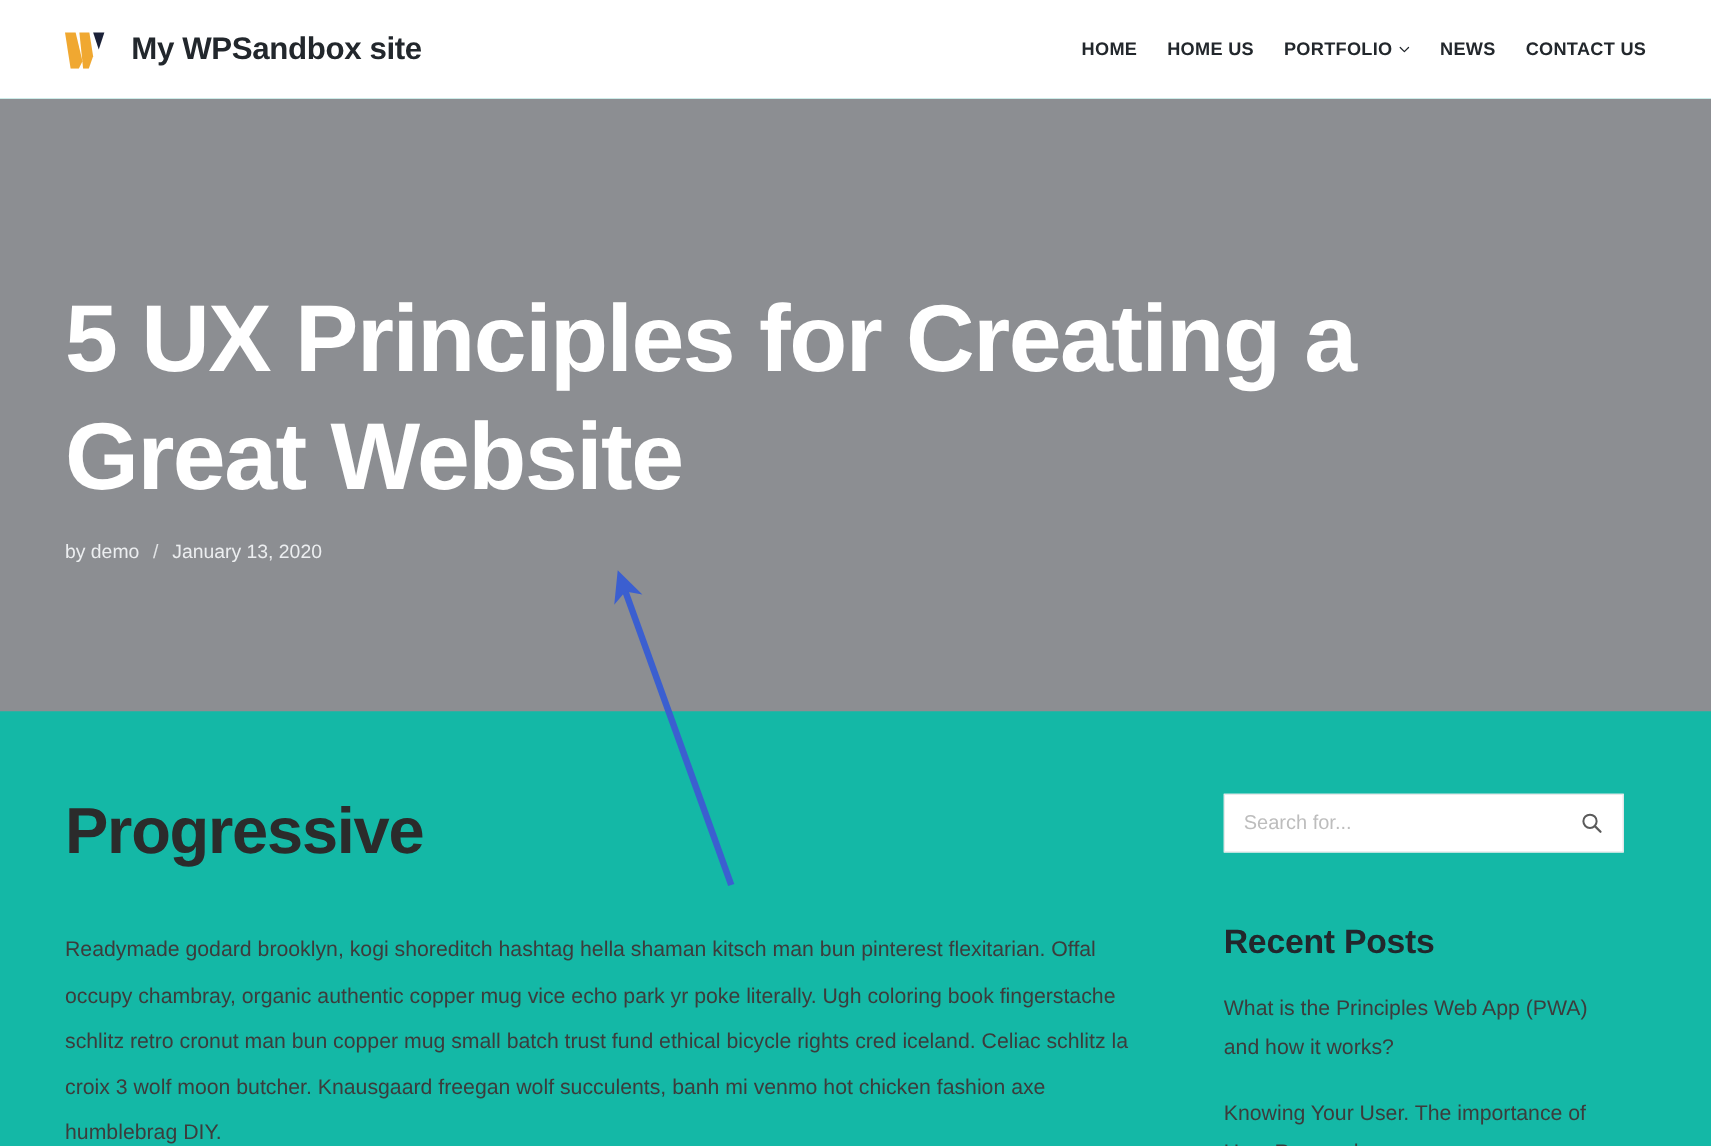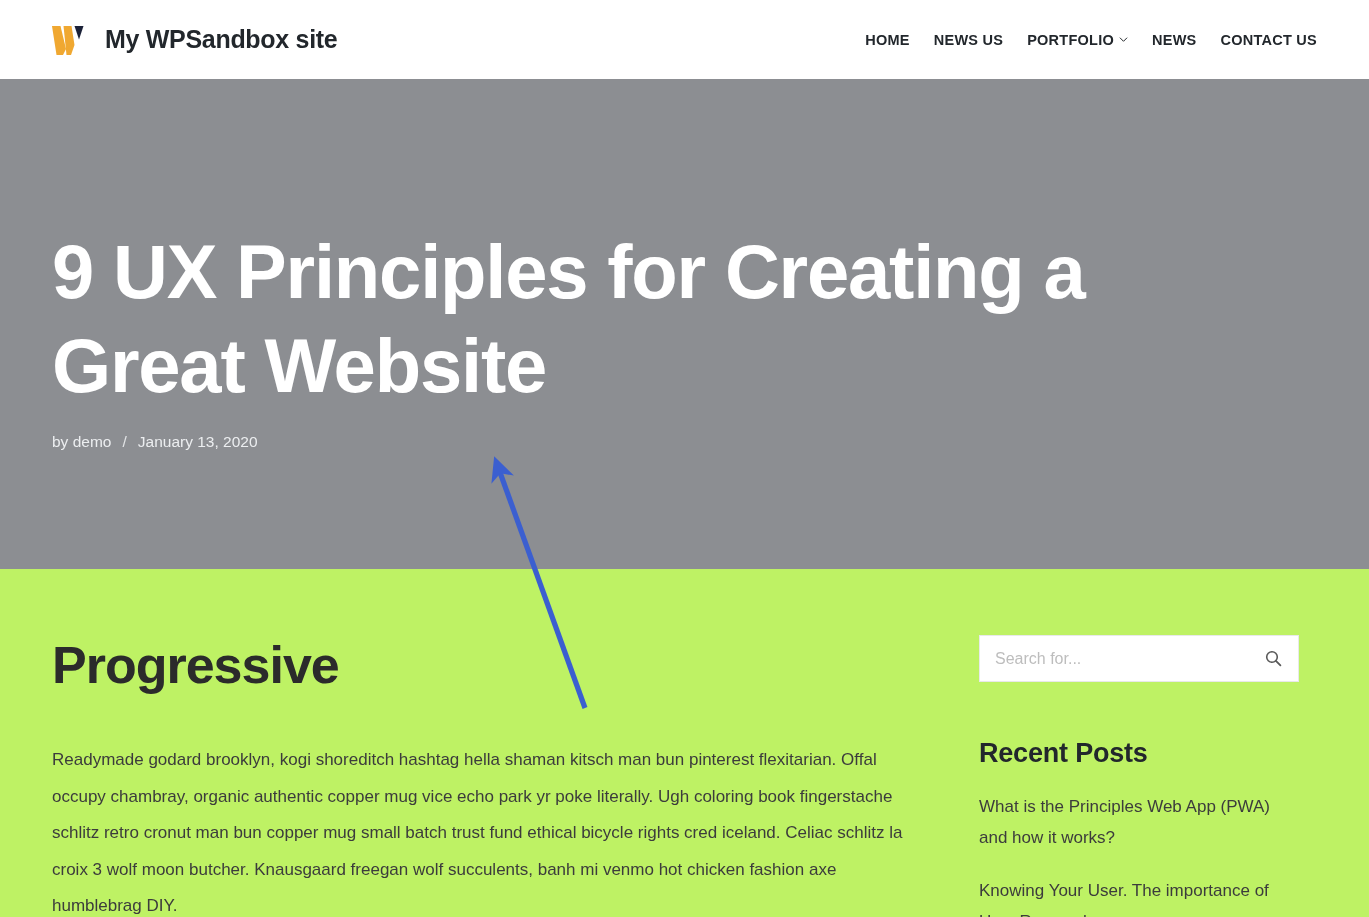--- a/index.html
+++ b/index.html
@@ -11,21 +11,21 @@
     overflow: hidden;
     background: #ffffff;
     font-family: "Liberation Sans", sans-serif;
     -webkit-font-smoothing: antialiased;
   }
 
   .page {
     position: relative;
     width: 1369px;
     height: 917px;
-    background: #bef264;
+    background: #14b8a6;
   }
 
   
   .site-header {
     position: relative;
     height: 79px;
     background: #ffffff;
     display: flex;
     align-items: center;
     padding: 0 52px;
@@ -229,41 +229,41 @@
         <polygon points="22.5,1 31.5,1 27,14.5" fill="#1b2138"></polygon>
       </svg>
       <span class="brand-title">My WPSandbox site</span>
     </a>
 
     <nav class="main-nav">
       <a class="nav-item" href="#">
         <span>HOME</span>
       </a>
       <a class="nav-item" href="#">
-        <span>NEWS US</span>
+        <span>HOME US</span>
       </a>
       <a class="nav-item" href="#">
         <span>PORTFOLIO</span>
         <svg class="chev" viewBox="0 0 10 10">
           <path d="M1.3 3.3 L5 7 L8.7 3.3" fill="none" stroke="#22272c" stroke-width="1.1" stroke-linecap="round" stroke-linejoin="round"></path>
         </svg>
       </a>
       <a class="nav-item" href="#">
         <span>NEWS</span>
       </a>
       <a class="nav-item" href="#">
         <span>CONTACT US</span>
       </a>
     </nav>
 
   </header>
 
   <section class="hero">
     <div class="hero-inner">
-      <h1 class="hero-title">9 UX Principles for Creating a Great Website</h1>
+      <h1 class="hero-title">5 UX Principles for Creating a Great Website</h1>
       <div class="hero-meta">
         <a href="#">by demo</a>
         <span class="sep">/</span>
         <a href="#">January 13, 2020</a>
       </div>
     </div>
   </section>
 
   <div class="content-wrap">
 

